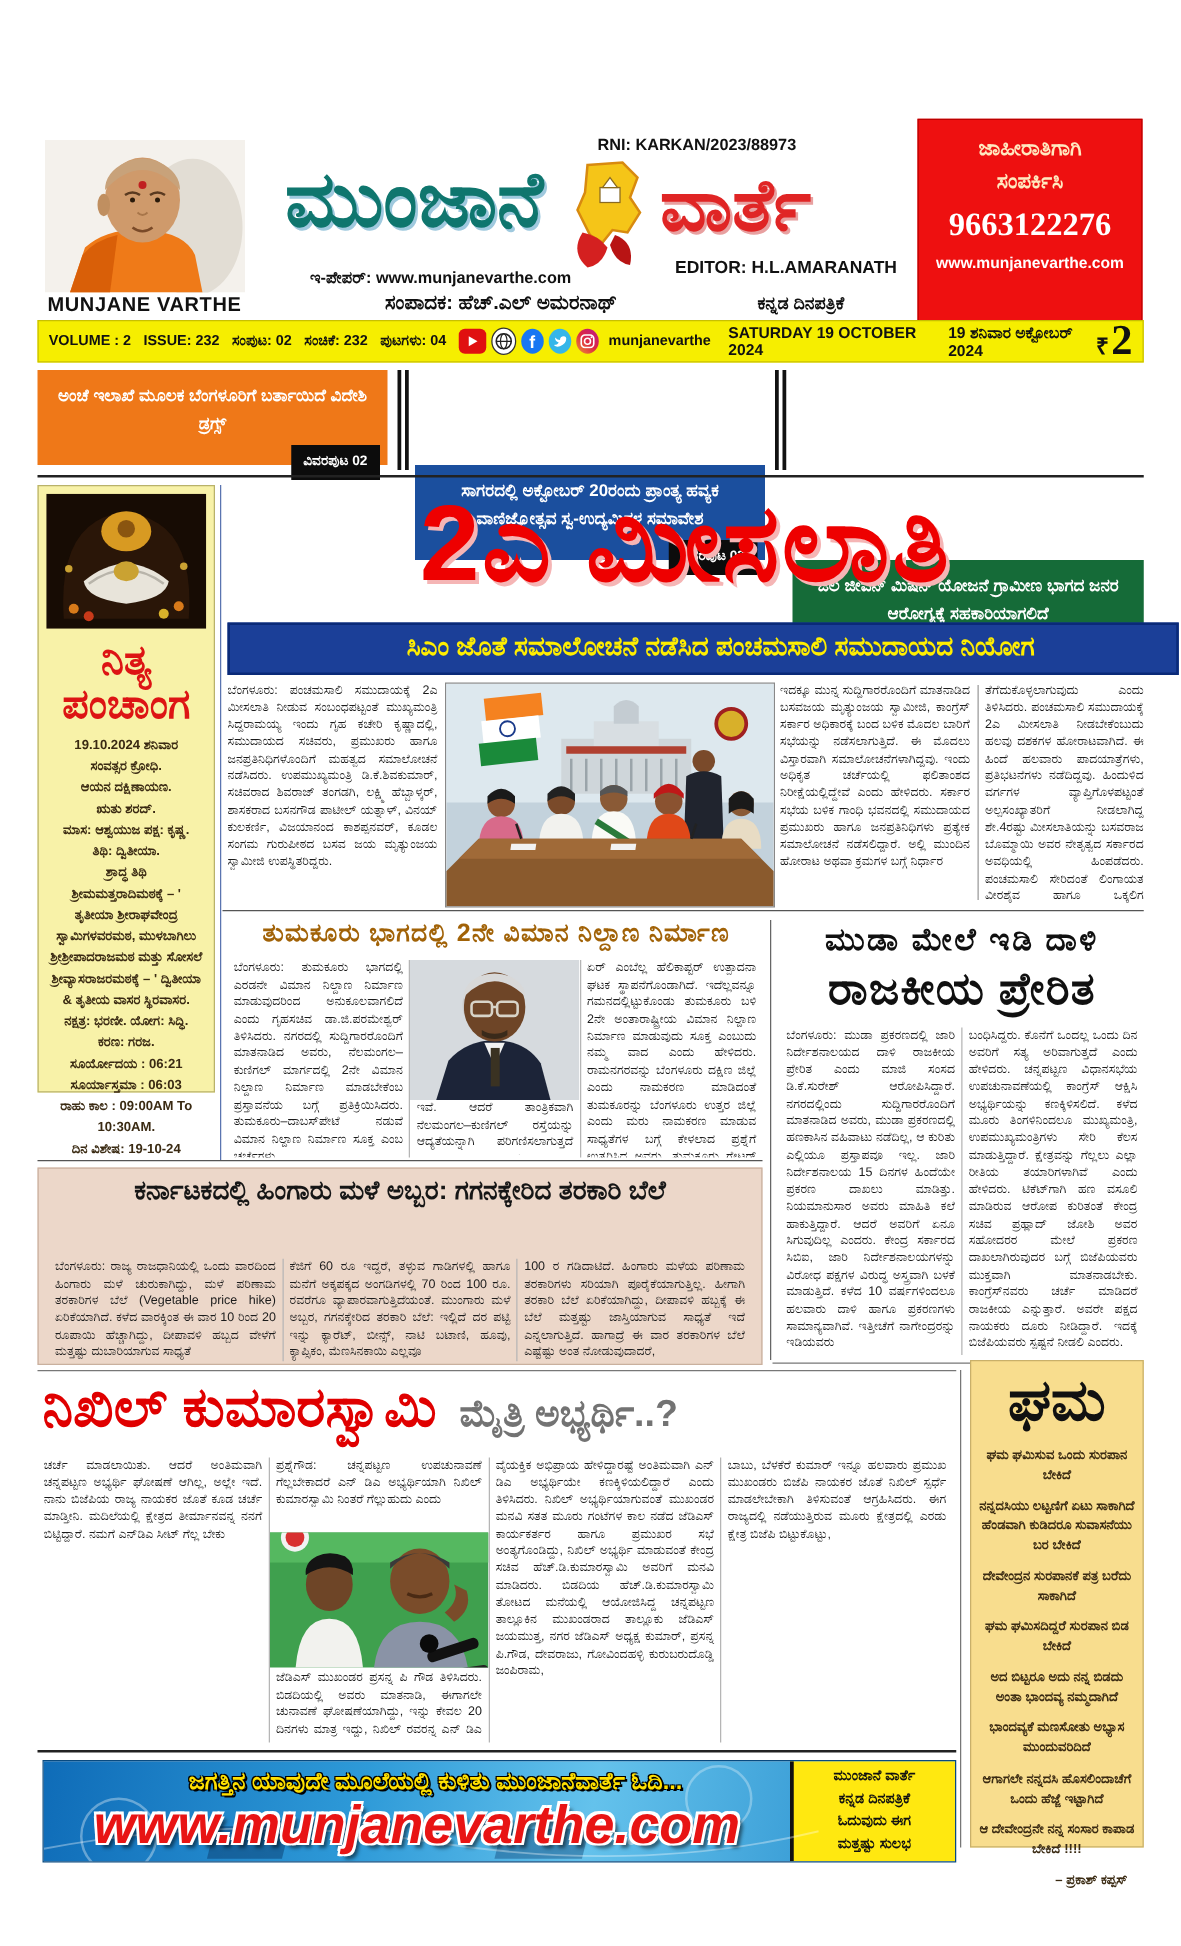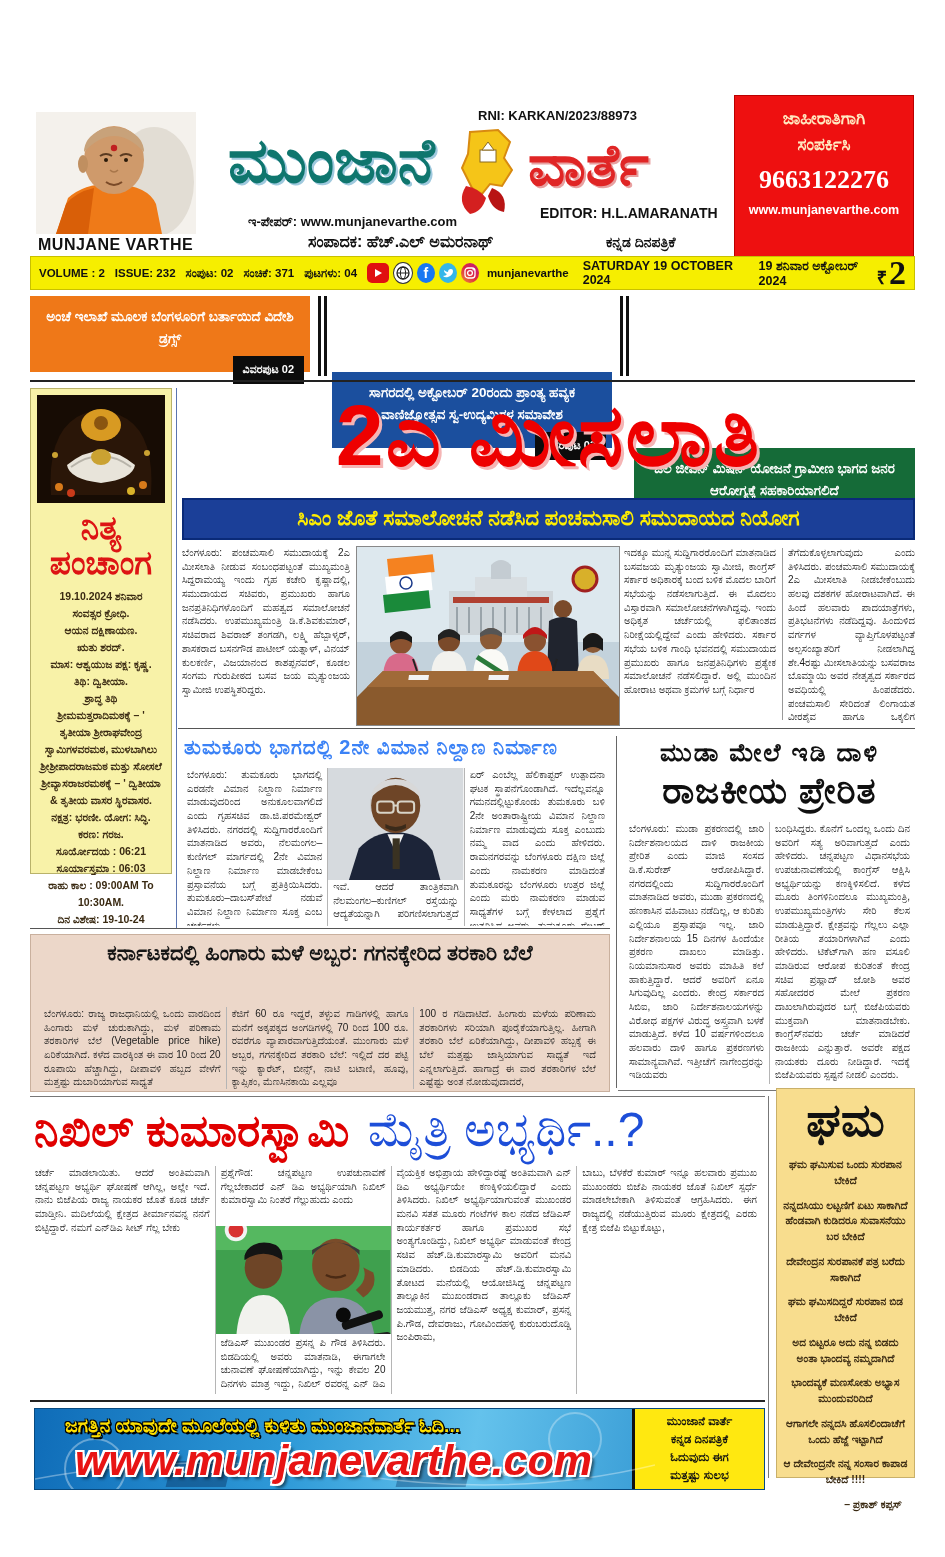--- a/index.html
+++ b/index.html
@@ -49,38 +49,38 @@
   
   .panchanga { background:#f8f2a8; border:1px solid #b9b26a; box-sizing:border-box; text-align:center; }
   .panchanga-title { color:#dd1414; font-size:33px; font-weight:900; line-height:1.05; }
   .panchanga-lines { font-size:10.5px; font-weight:bold; color:#3a2a12; line-height:1.62; white-space:pre-line; }
 
   
   .lead-headline { color:#ee0000; font-size:86px; font-weight:900; text-align:center; line-height:1.0;
                    letter-spacing:2px; text-shadow:3px 3px 0 #f5b5b5; }
   .subhead-bar { background:#1b3f98; border:2px solid #0a2a78; color:#ffee00; font-size:21px; font-weight:900;
                  text-align:center; line-height:1.7; }
-  .story-headline { color:#3b82f6; font-size:20px; font-weight:900; letter-spacing:1px; }
+  .story-headline { color:#a16207; font-size:20px; font-weight:900; letter-spacing:1px;text-align:center; }
   .muda-h1 { color:#101010; font-size:25px; font-weight:900; text-align:center; letter-spacing:2px; }
   .muda-h2 { color:#101010; font-size:36px; font-weight:900; text-align:center; letter-spacing:1px; }
 
   .veg-box { background:#ecd7c9; border:1px solid #c9b09e; box-sizing:border-box; }
   .veg-headline { color:#161616; font-size:21px; font-weight:900; text-align:center; }
 
   .nikhil-red { color:#e00000; font-size:44px; font-weight:900; }
-  .nikhil-black { color:#1d4ed8; font-size:48px; font-weight:400; }
+  .nikhil-black { color:#737373; font-size:30px; font-weight:700; }
 
   .poem-box { background:#f8dd8e; border:1px solid #c9b06a; box-sizing:border-box; text-align:center; }
   .poem-title { font-size:46px; font-weight:900; color:#111; }
   .poem-stanza { font-size:10.5px; font-weight:bold; color:#3a2a12; line-height:1.5; white-space:pre-line; margin:9px 6px; }
   .poem-author { font-size:10.5px; font-weight:bold; color:#3a2a12; text-align:right; margin:10px 12px 0 0; }
 
   .footer-banner { background:linear-gradient(100deg,#0f6cb8 0%, #2e9ad8 35%, #64c2ec 60%, #1f86c8 100%);
                    border:1px solid #084a80; box-sizing:border-box; overflow:hidden; }
-  .footer-tag { color:#ffe000; font-size:19px; font-weight:900; 
+  .footer-tag { color:#ffe000; font-size:19px; font-weight:900; text-align:center;
                 text-shadow:-1px -1px 0 #000, 1px -1px 0 #000, -1px 1px 0 #000, 2px 2px 0 #000;padding-left:30px; }
   .footer-url { color:#e81414; font-size:43px; font-weight:900; font-style:italic; text-align:center; line-height:1;
                 text-shadow:-2px -2px 0 #fff, 2px -2px 0 #fff, -2px 2px 0 #fff, 2px 2px 0 #fff, 4px 4px 3px rgba(0,0,0,.5); }
   .footer-side { background:#ffe810; border-left:3px solid #111; color:#111; font-size:11.5px; font-weight:bold;
                  text-align:center; line-height:1.55; display:flex; flex-direction:column; justify-content:center; box-sizing:border-box; }
 </style>
 </head>
 <body>
 
 <div class="page">
@@ -128,21 +128,21 @@
     <div class="l1">ಜಾಹೀರಾತಿಗಾಗಿ</div>
     <div class="l2">ಸಂಪರ್ಕಿಸಿ</div>
     <div class="phone">9663122276</div>
     <div class="site">www.munjanevarthe.com</div>
   </div>
 
   <div class="abs strip" style="left:30px; top:256px; width:885px; height:34px; padding:0 8px; box-sizing:border-box;">
     <span class="item">VOLUME : 2</span>
     <span class="item">ISSUE: 232</span>
     <span class="item">ಸಂಪುಟ: 02</span>
-    <span class="item">ಸಂಚಿಕೆ: 371</span>
+    <span class="item">ಸಂಚಿಕೆ: 232</span>
     <span class="item">ಪುಟಗಳು: 04</span>
     <span class="sicon" style="background:#e01010; border-radius:5px; width:24px;">
       <svg width="10" height="10" viewBox="0 0 10 10">
           <polygon points="2,1 9,5 2,9" fill="#fff"></polygon>
         </svg>
     </span>
     <span class="sicon" style="background:#ffffff; border:1px solid #333;">
       <svg width="16" height="16" viewBox="0 0 16 16">
           <circle cx="8" cy="8" r="6" fill="none" stroke="#222" stroke-width="1.3"></circle>
           <ellipse cx="8" cy="8" rx="2.6" ry="6" fill="none" stroke="#222" stroke-width="1"></ellipse>
@@ -230,21 +230,21 @@
 ಸೂರ್ಯೋದಯ : 06:21
 ಸೂರ್ಯಾಸ್ತಮಾ : 06:03
 ರಾಹು ಕಾಲ : 09:00AM To
 10:30AM.
 ದಿನ ವಿಶೇಷ: 19-10-24</div>
   </div>
 
   <div class="rule-v" style="left:176px; top:388px; height:540px; background:#5a74b0;"></div>
 
   <div class="abs lead-headline" style="left:182px; top:392px; width:733px; height:102px;">2ಎ ಮೀಸಲಾತಿ</div>
-  <div class="abs subhead-bar" style="left:182px; top:498px; width:729px; height:38px;">ಸಿಎಂ ಜೊತೆ ಸಮಾಲೋಚನೆ ನಡೆಸಿದ ಪಂಚಮಸಾಲಿ ಸಮುದಾಯದ ನಿಯೋಗ</div>
+  <div class="abs subhead-bar" style="left:182px; top:498px; width:729px; height:38px;padding-left:28px;">ಸಿಎಂ ಜೊತೆ ಸಮಾಲೋಚನೆ ನಡೆಸಿದ ಪಂಚಮಸಾಲಿ ಸಮುದಾಯದ ನಿಯೋಗ</div>
 
   <div class="abs body-text" style="left:182px; top:546px; width:168px; height:178px;">ಬೆಂಗಳೂರು: ಪಂಚಮಸಾಲಿ ಸಮುದಾಯಕ್ಕೆ 2ಎ ಮೀಸಲಾತಿ ನೀಡುವ ಸಂಬಂಧಪಟ್ಟಂತೆ ಮುಖ್ಯಮಂತ್ರಿ ಸಿದ್ದರಾಮಯ್ಯ ಇಂದು ಗೃಹ ಕಚೇರಿ ಕೃಷ್ಣಾದಲ್ಲಿ, ಸಮುದಾಯದ ಸಚಿವರು, ಪ್ರಮುಖರು ಹಾಗೂ ಜನಪ್ರತಿನಿಧಿಗಳೊಂದಿಗೆ ಮಹತ್ವದ ಸಮಾಲೋಚನೆ ನಡೆಸಿದರು. ಉಪಮುಖ್ಯಮಂತ್ರಿ ಡಿ.ಕೆ.ಶಿವಕುಮಾರ್, ಸಚಿವರಾದ ಶಿವರಾಜ್ ತಂಗಡಗಿ, ಲಕ್ಷ್ಮಿ ಹೆಬ್ಬಾಳ್ಕರ್, ಶಾಸಕರಾದ ಬಸನಗೌಡ ಪಾಟೀಲ್ ಯತ್ನಾಳ್, ವಿನಯ್ ಕುಲಕರ್ಣಿ, ವಿಜಯಾನಂದ ಕಾಶಪ್ಪನವರ್, ಕೂಡಲ ಸಂಗಮ ಗುರುಪೀಠದ ಬಸವ ಜಯ ಮೃತ್ಯುಂಜಯ ಸ್ವಾಮೀಜಿ ಉಪಸ್ಥಿತರಿದ್ದರು.</div>
 
   <div class="abs" style="left:356px; top:546px; width:262px; height:178px; border:1px solid #888;">
     <svg width="262" height="178" viewBox="0 0 262 178">
       <rect width="262" height="178" fill="#c3d2dc"></rect>
       <rect x="0" y="0" width="262" height="95" fill="#dde8ee"></rect>
 
       <rect x="30" y="12" width="46" height="18" fill="#f58220" transform="rotate(-6 30 12)"></rect>
       <rect x="28" y="30" width="46" height="18" fill="#ffffff" transform="rotate(-6 28 30)"></rect>

